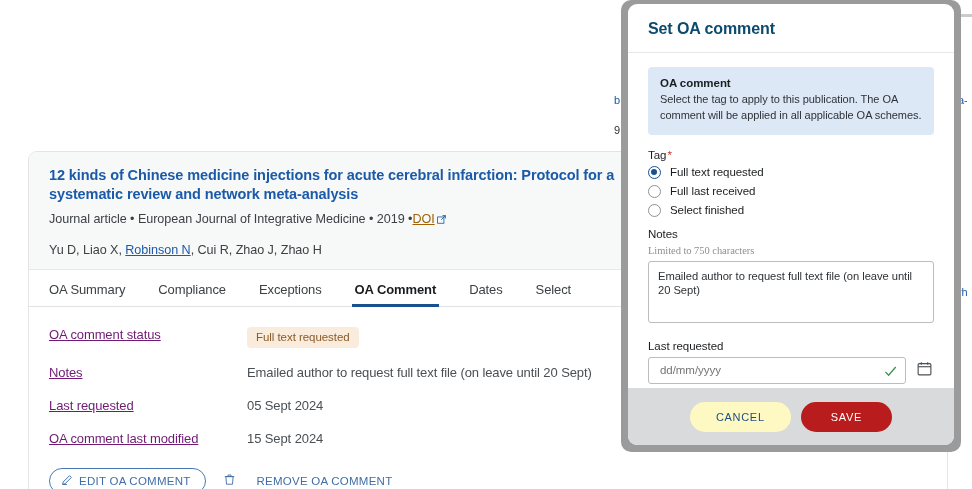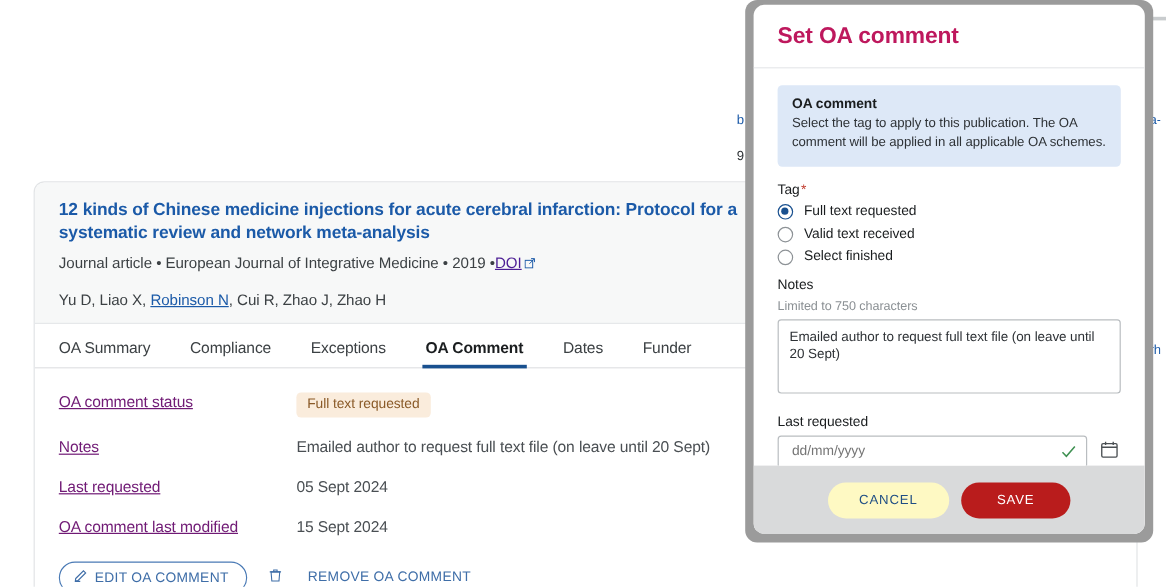--- a/index.html
+++ b/index.html
@@ -49,21 +49,21 @@
     margin: 0 0 7px 0;
     max-width: 600px;
   }
   .record-meta {
     font-size: 12.6px;
     color: #3c4144;
     margin-bottom: 6px;
     letter-spacing: -0.05px;
   }
   .record-meta .doi-link {
-    color: #4c1d95;
+    color: #a16207;
     text-decoration: underline;
   }
   .ext-ico {
     display: inline-block;
     vertical-align: -1px;
     margin-left: 2px;
   }
   .record-authors {
     font-size: 12.6px;
     color: #3c4144;
@@ -222,23 +222,23 @@
     overflow: hidden;
     display: flex;
     flex-direction: column;
   }
   .modal-header {
     padding: 16px 20px 14px 20px;
     border-bottom: 1px solid #e6e8ea;
     flex: none;
   }
   .modal-title {
-    font-size: 19px;
+    font-size: 16px;
     font-weight: bold;
-    color: #be185d;
+    color: #0c4a6e;
     letter-spacing: -0.1px;
   }
   .modal-body {
     padding: 14px 20px 6px 20px;
     flex: 1 1 auto;
     overflow: hidden;
   }
   .info-box {
     background: #dde8f7;
     border-radius: 4px;
@@ -264,20 +264,21 @@
     color: #1a1d1f;
     margin-bottom: 5px;
     letter-spacing: -0.05px;
   }
   .req { color: #c0392b; margin-left: 1px; }
   .field-hint {
     font-size: 10.5px;
     color: #8b9094;
     margin-bottom: 5px;
     letter-spacing: -0.05px;
+    font-family: Liberation Serif, serif;
   }
 
   .radio-row {
     display: flex;
     align-items: center;
     margin-bottom: 6px;
     cursor: pointer;
   }
   .radio {
     width: 13px; height: 13px;
@@ -439,21 +440,21 @@
           <span>Yu D, Liao X, </span><a class="au-link" href="#">Robinson N</a><span>, Cui R, Zhao J, Zhao H</span>
         </div>
       </div>
 
       <div class="tabbar">
         <div class="tab">OA Summary</div>
         <div class="tab">Compliance</div>
         <div class="tab">Exceptions</div>
         <div class="tab active">OA Comment</div>
         <div class="tab">Dates</div>
-        <div class="tab">Funder</div>
+        <div class="tab">Select</div>
       </div>
 
       <div class="detail-body">
 
         <div class="detail-row">
           <div class="detail-label">OA comment status</div>
           <div class="detail-value">
             <span class="badge">Full text requested</span>
           </div>
         </div>
@@ -514,21 +515,21 @@
         <div class="field-label">
           <span>Tag</span><span class="req">*</span>
         </div>
 
         <div class="radio-row">
           <span class="radio checked"></span>
           <span class="radio-label">Full text requested</span>
         </div>
         <div class="radio-row">
           <span class="radio"></span>
-          <span class="radio-label">Valid text received</span>
+          <span class="radio-label">Full last received</span>
         </div>
         <div class="radio-row">
           <span class="radio"></span>
           <span class="radio-label">Select finished</span>
         </div>
       </div>
 
       <div class="notes-block">
         <div class="field-label">Notes</div>
         <div class="field-hint">Limited to 750 characters</div>

